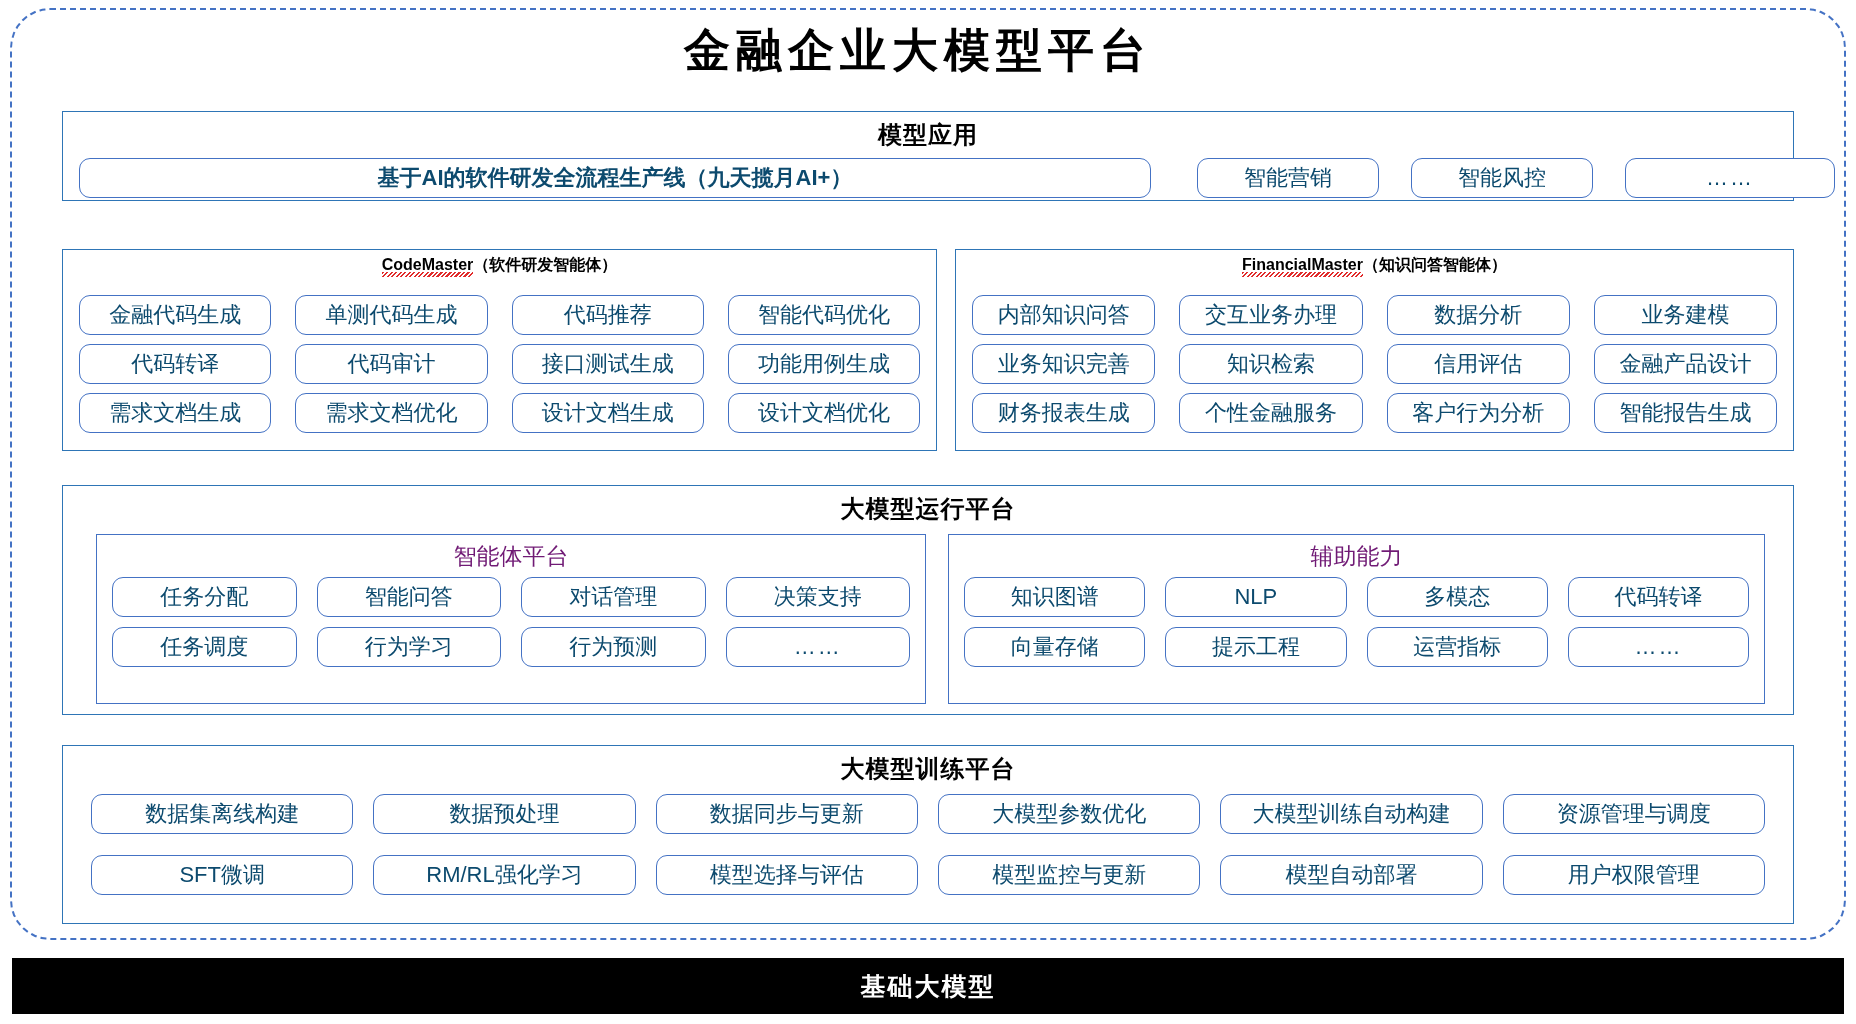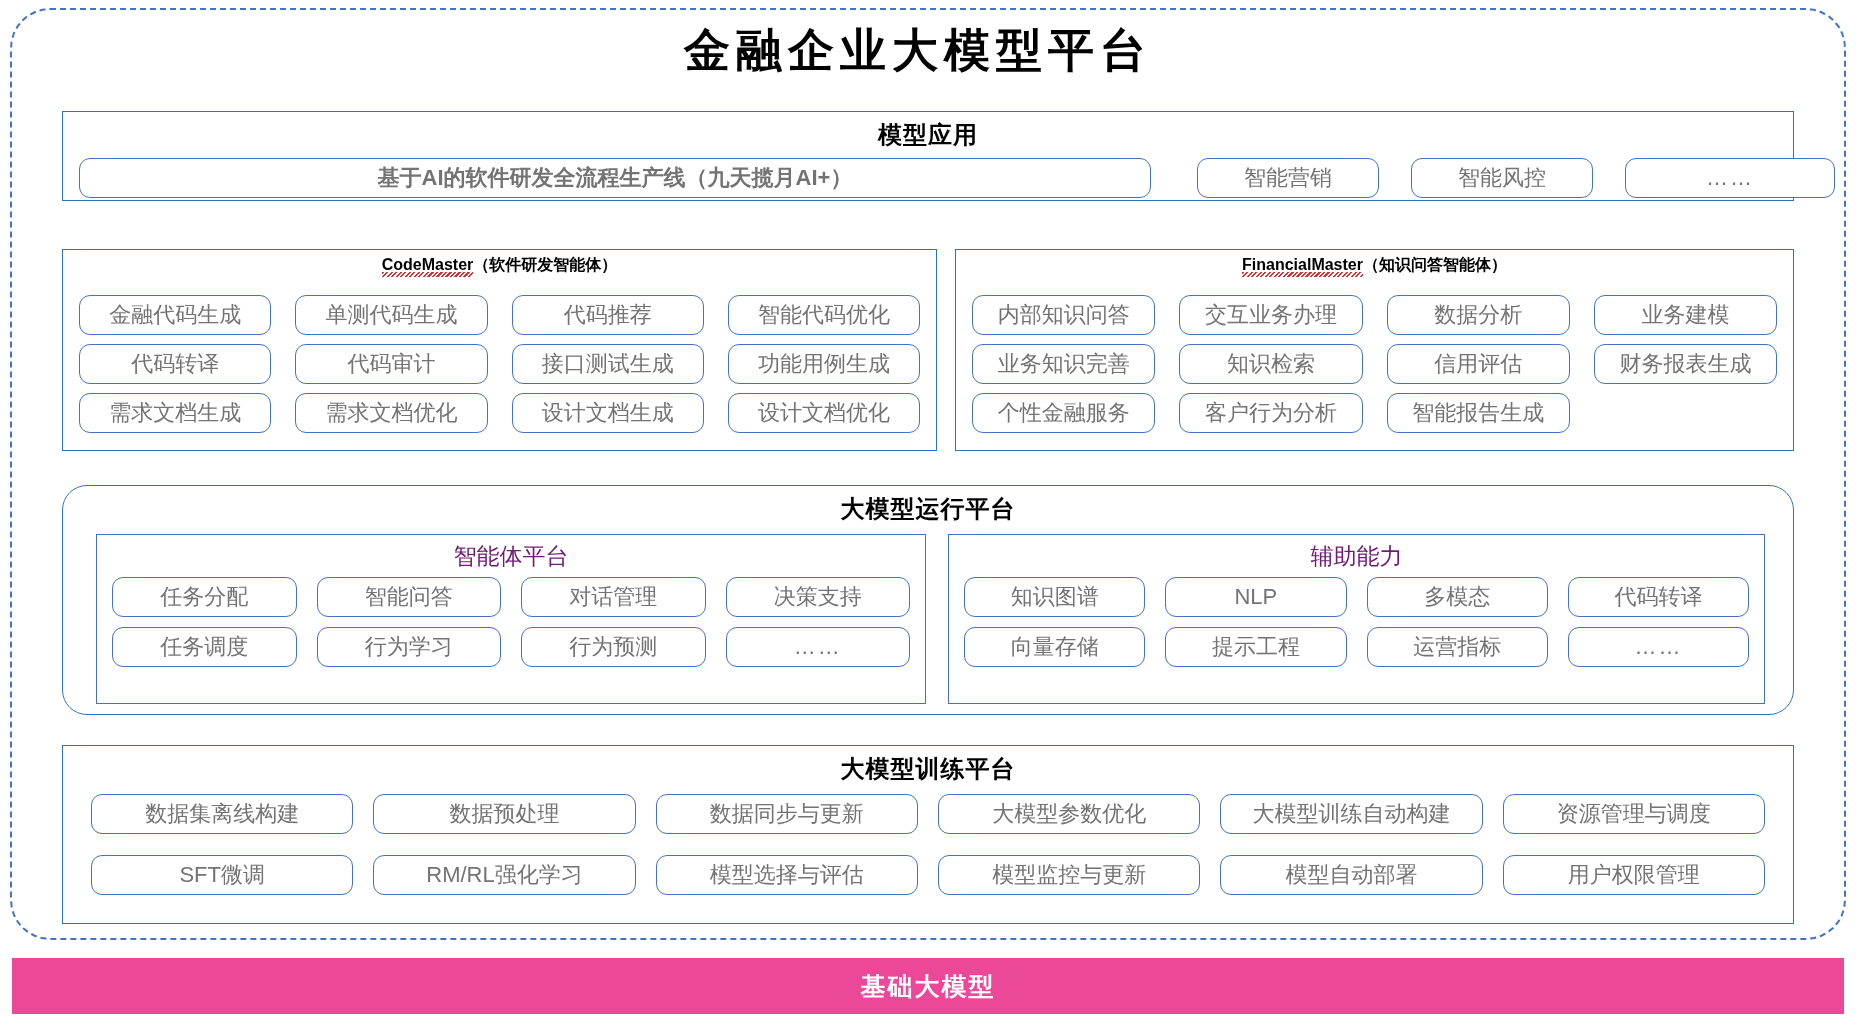--- a/index.html
+++ b/index.html
@@ -48,21 +48,21 @@
     padding-top:6px;
   }
 
   
   .pill{
     box-sizing:border-box;
     border:1.4px solid #4472C4;
     border-radius:11px;
     background:#fff;
     display:flex;align-items:center;justify-content:center;
-    font-size:22px;color:#737373;
+    font-size:22px;color:#0c4a6e;
     white-space:nowrap;
     height:40px;
   }
   .pill.bold{font-weight:700;}
   .pill.dots{letter-spacing:2px;}
 
   
   #sec-app{left:62px;top:111px;width:1732px;height:90px;}
   #sec-app .row{
     position:absolute;left:16px;top:46px;
@@ -87,21 +87,21 @@
       repeating-linear-gradient(135deg,#e02020 0 1.6px,transparent 1.6px 3.2px);
     opacity:.95;
   }
   .grid4{
     position:absolute;left:16px;right:16px;top:45px;
     display:grid;grid-template-columns:repeat(4,1fr);
     gap:9px 24px;
   }
 
   
-  #sec-run{left:62px;top:485px;width:1732px;height:230px;border-radius:25px;}
+  #sec-run{left:62px;top:485px;width:1732px;height:230px;}
   .run-inner{
     position:absolute;box-sizing:border-box;
     border:1.4px solid #4472C4;background:#fff;top:48px;height:170px;
   }
   #run-agent{left:33px;width:830px;}
   #run-aux{left:885px;width:817px;}
   .run-grid{
     position:absolute;left:15px;right:15px;top:42px;
     display:grid;grid-template-columns:repeat(4,1fr);
     gap:10px 20px;
@@ -112,21 +112,21 @@
   .train-grid{
     position:absolute;left:28px;right:28px;top:48px;
     display:grid;grid-template-columns:repeat(6,1fr);
     gap:21px 20px;
   }
 
   
   .base-bar{
     position:absolute;left:12px;top:958px;
     width:1832px;height:56px;
-    background:#ec4899;
+    background:#000000;
     display:flex;align-items:center;justify-content:center;
     color:#fff;font-size:25px;font-weight:700;letter-spacing:2px;
   }
 </style>
 </head>
 <body>
 
 <div class="page">
 
   <div class="outer-dashed"></div>
@@ -168,20 +168,21 @@
       <span class="en"><span>FinancialMaster</span><span class="squiggle"></span></span><span>（知识问答智能体）</span>
     </div>
     <div class="grid4">
       <div class="pill">内部知识问答</div>
       <div class="pill">交互业务办理</div>
       <div class="pill">数据分析</div>
       <div class="pill">业务建模</div>
       <div class="pill">业务知识完善</div>
       <div class="pill">知识检索</div>
       <div class="pill">信用评估</div>
+      <div class="pill">金融产品设计</div>
       <div class="pill">财务报表生成</div>
       <div class="pill">个性金融服务</div>
       <div class="pill">客户行为分析</div>
       <div class="pill">智能报告生成</div>
     </div>
   </div>
 
   <div class="panel" id="sec-run">
     <div class="panel-title">大模型运行平台</div>
 

